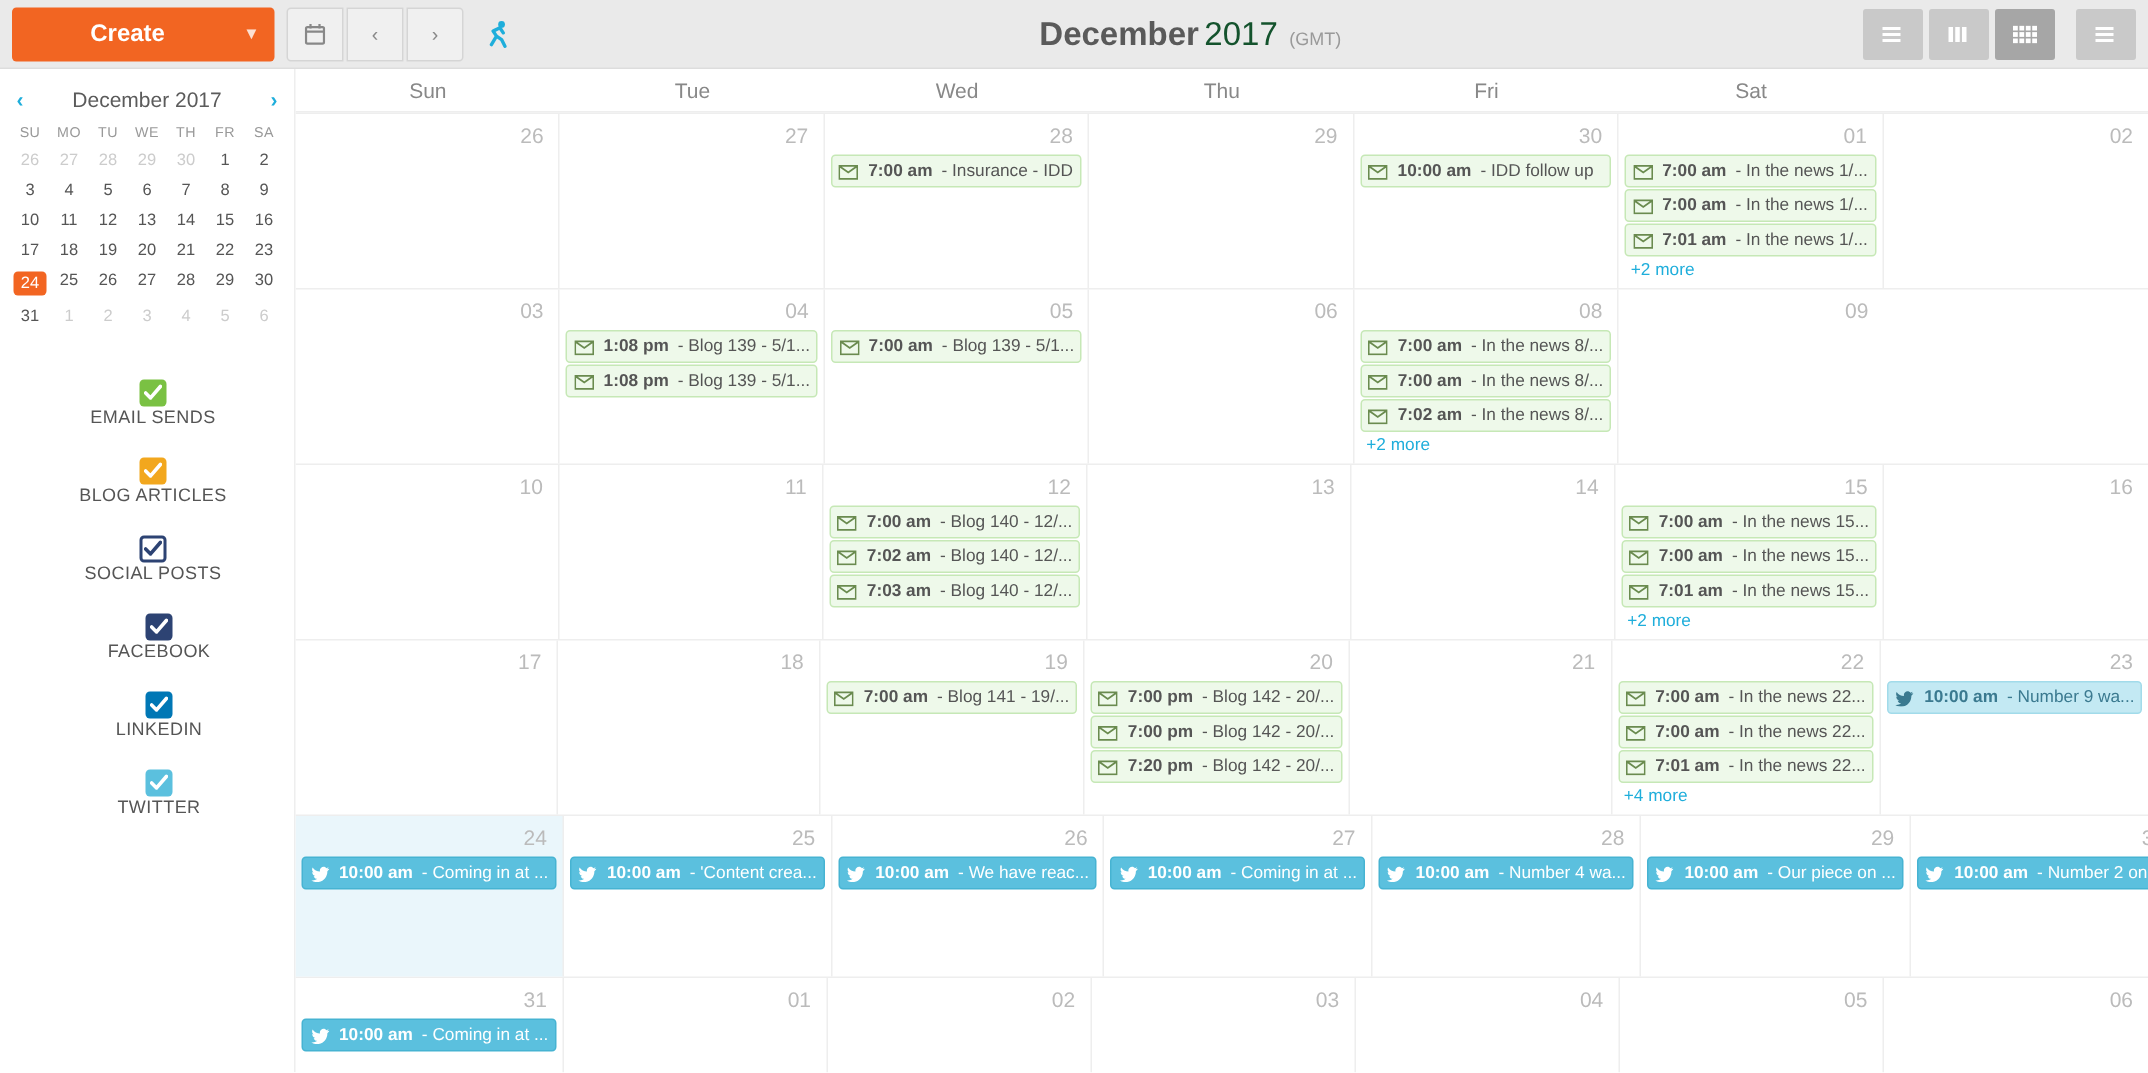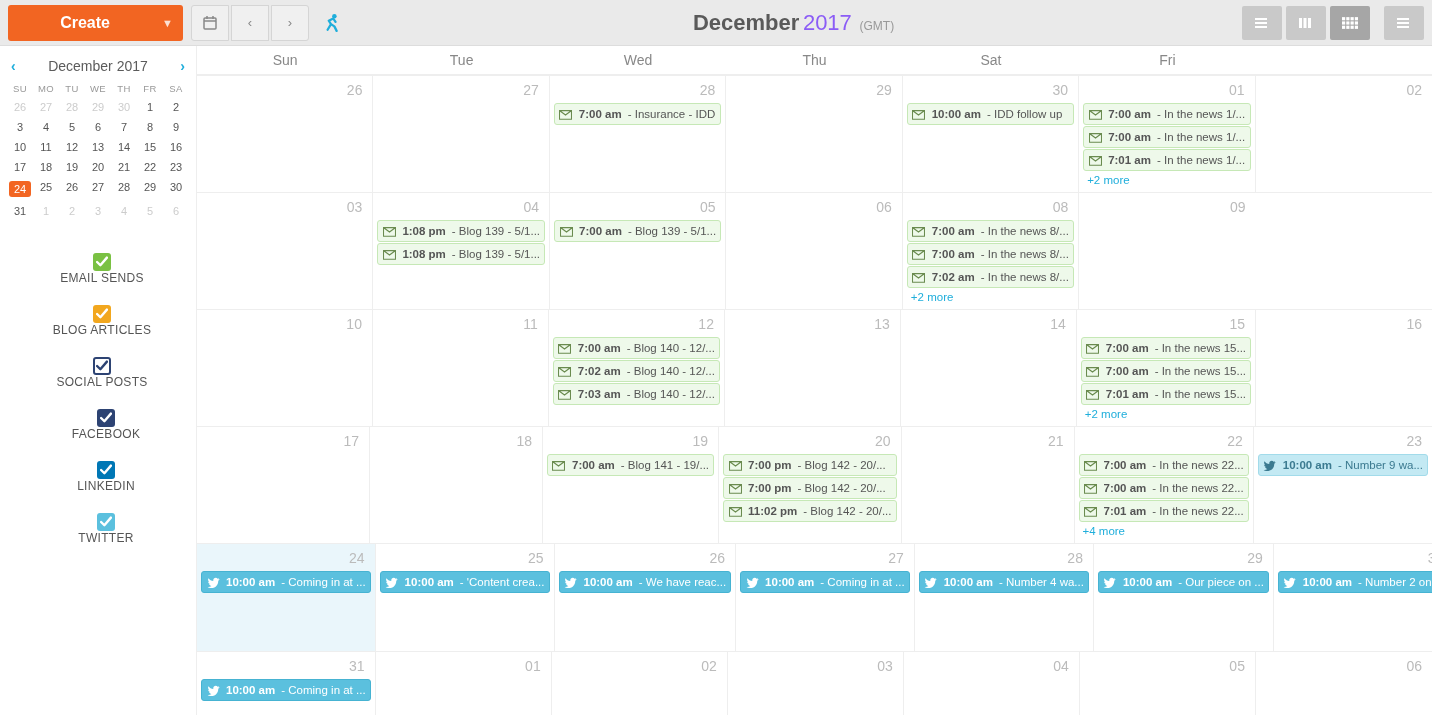--- a/index.html
+++ b/index.html
@@ -13,21 +13,21 @@
 
   .nav-group { display: flex; gap: 2px; align-items: center; background: transparent; }
   .icon-btn { width: 38px; height: 36px; border: 1px solid #d5d5d5; background: #f0f0f0; border-radius: 3px; display: flex; align-items: center; justify-content: center; cursor: pointer; color: #888; }
   .nav-cluster .icon-btn { border-radius: 0; }
   .nav-cluster .icon-btn:first-child { border-radius: 3px 0 0 3px; }
   .nav-cluster .icon-btn:last-child { border-radius: 0 3px 3px 0; }
   .runner { width: 28px; height: 28px; color: #1faedb; display:flex; align-items:center; justify-content:center; font-size:22px; }
 
   .title-area { flex: 1; text-align: center; }
   .title-area .month { font-size: 22px; color: #5a5a5a; }
-  .title-area .year { font-size: 22px; color: #8b5cf6; font-weight: 400; }
+  .title-area .year { font-size: 22px; color: #14532d; font-weight: 400; }
   .title-area .tz { font-size: 12px; color: #999; margin-left: 4px; margin-top: 40px; }
 
   .view-group { display: flex; gap: 4px; }
   .view-btn { width: 40px; height: 34px; background: #c9c9c9; border-radius: 2px; display:flex; align-items:center; justify-content:center; cursor:pointer; color:#fff; }
   .view-btn.active { background: #a6a6a6; }
   .view-btn.sep { margin-left: 10px; }
 
   .main { flex: 1; display: flex; overflow: hidden; }
   .sidebar { width: 197px; border-right: 1px solid #eee; padding: 8px 5px 8px 5px; }
   .mini-cal { padding: 4px 2px; }
@@ -294,22 +294,22 @@
       </div>
     </div>
   </div>
 
   <div class="calendar">
     <div class="wdays" id="wdays">
           <div class="wd">Sun</div>
           <div class="wd">Tue</div>
           <div class="wd">Wed</div>
           <div class="wd">Thu</div>
+          <div class="wd">Fri</div>
           <div class="wd">Sat</div>
-          <div class="wd">Fri</div>
         </div>
     <div class="rows" id="weeks">
           <div class="week">
             <div class="cell">
               <div class="daynum">26</div>
             </div>
             <div class="cell">
               <div class="daynum">27</div>
             </div>
             <div class="cell">
@@ -565,21 +565,21 @@
                 </span>
                 <span class="time">7:00 pm</span>
                 <span> - Blog 142 - 20/...</span>
               </div>
               <div class="ev email">
                 <span class="icon-slot">
                   <svg width="13" height="11" viewBox="-0.5 -0.5 15 12">
                     <use href="#i-envelope"></use>
                   </svg>
                 </span>
-                <span class="time">11:02 pm</span>
+                <span class="time">7:20 pm</span>
                 <span> - Blog 142 - 20/...</span>
               </div>
             </div>
             <div class="cell">
               <div class="daynum">21</div>
             </div>
             <div class="cell">
               <div class="daynum">22</div>
               <div class="ev email">
                 <span class="icon-slot">

